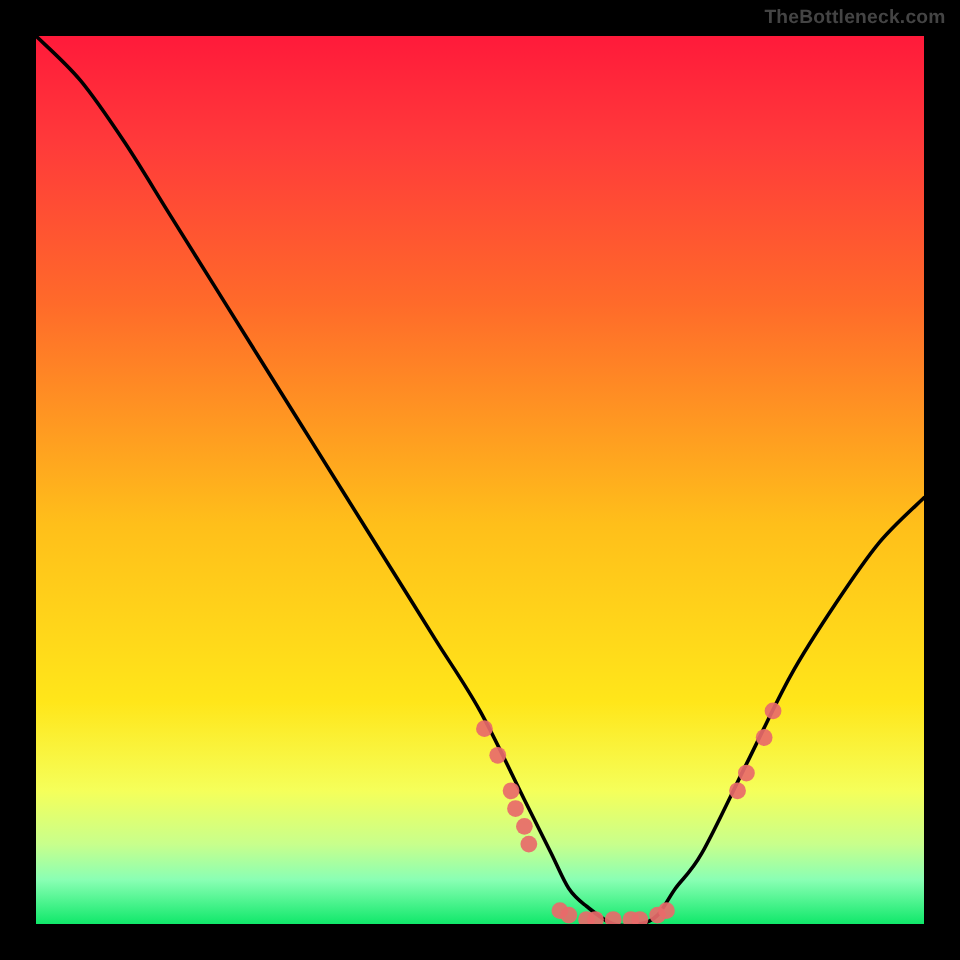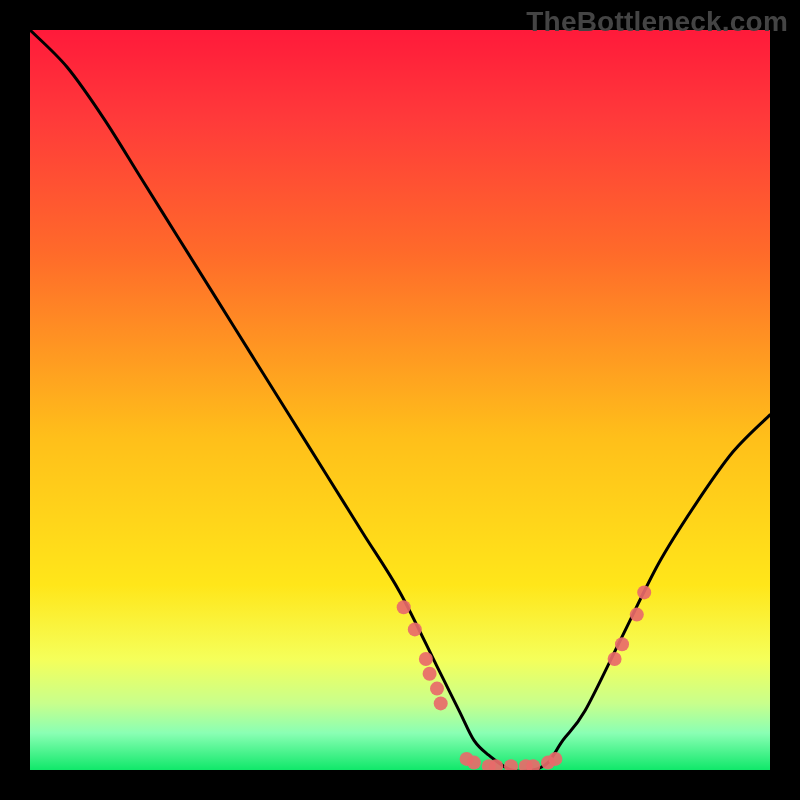--- a/index.html
+++ b/index.html
@@ -15,21 +15,21 @@
     position: relative;
     width: 800px;
     height: 800px;
     background: #000;
   }
   .watermark {
     position: absolute;
     top: 6px;
     right: 12px;
     color: #444;
-    font-size: 28px;
+    font-size: 16px;
     font-weight: 600;
     z-index: 10;
     letter-spacing: 0.2px;
   }
   .plot {
     position: absolute;
     left: 30px;
     top: 30px;
     width: 740px;
     height: 740px;

